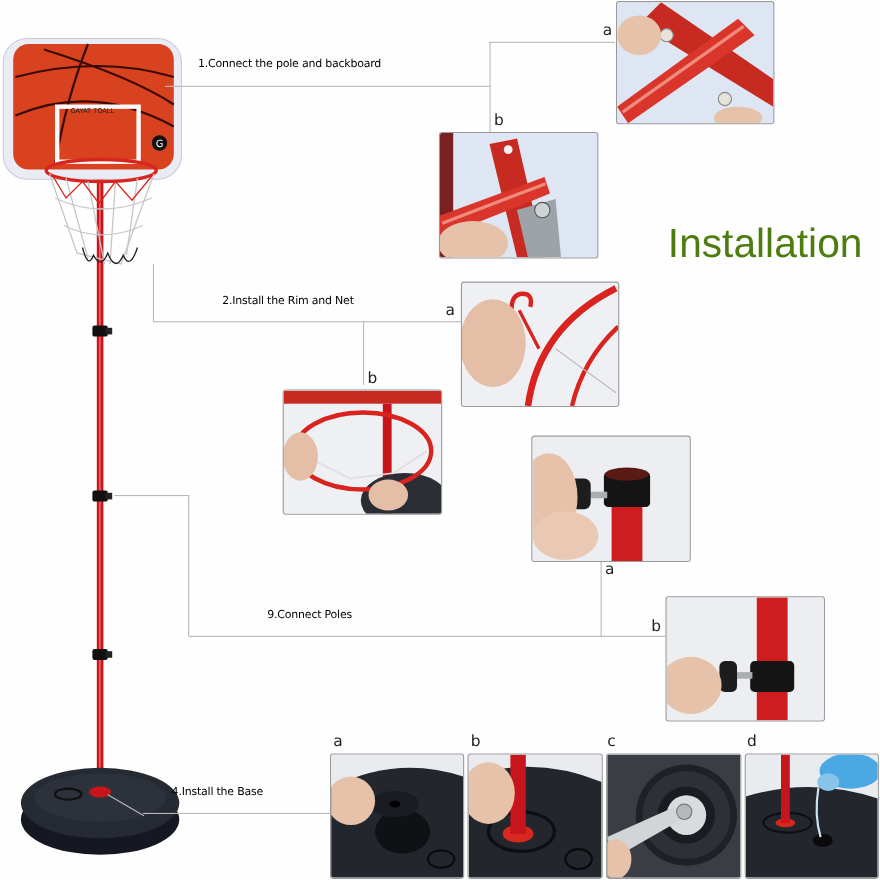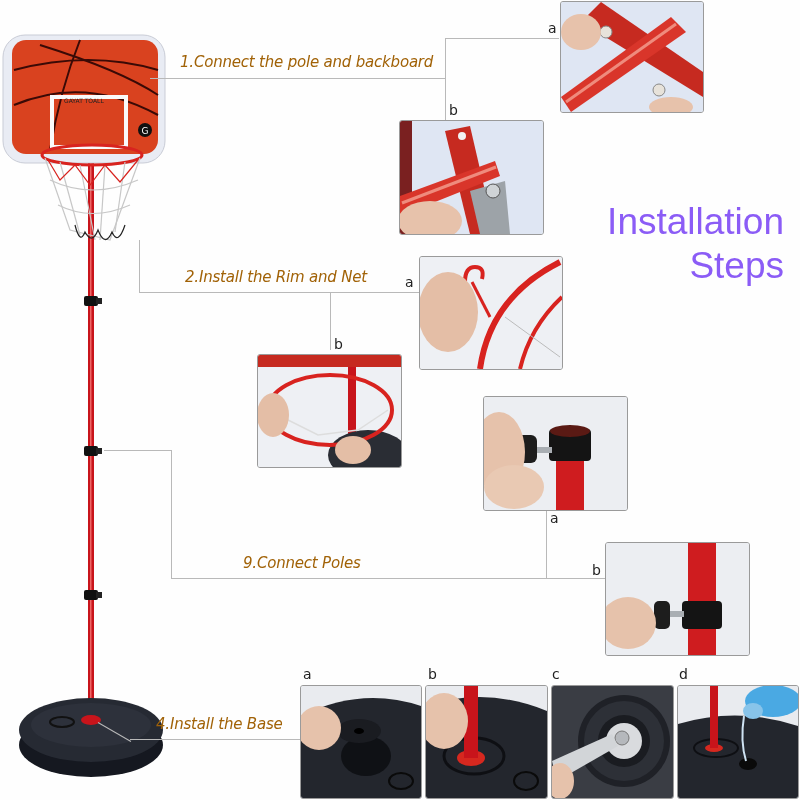--- a/index.html
+++ b/index.html
@@ -1,21 +1,21 @@
 <!DOCTYPE html>
 <html><head>
 <meta charset="utf-8">
 <style>
   html,body{margin:0;padding:0;background:#fefefe;}
   #stage{position:relative;width:800px;height:800px;overflow:hidden;background:#fefefe;font-family:"DejaVu Sans",sans-serif;}
   .ln{position:absolute;background:#b9b9b9;}
-  .step-label{position:absolute;font-style:italic;font-size:15px;color:#a16207;white-space:nowrap;font-family:"DejaVu Sans",sans-serif;letter-spacing:-0.2px;}
+  .step-label{position:absolute;font-size:10px;color:#000000;white-space:nowrap;font-family:"DejaVu Sans",sans-serif;letter-spacing:-0.2px;}
   .sub{position:absolute;font-size:14px;color:#222;font-family:"DejaVu Sans",sans-serif;}
   .photo{position:absolute;border:1px solid #9a9a9a;border-radius:3px;overflow:hidden;background:#e9eef6;}
-  .title{position:absolute;color:#8b5cf6;font-size:37px;font-family:"Liberation Sans",sans-serif;text-align:right;line-height:1.2;}
+  .title{position:absolute;color:#4d7c0f;font-size:37px;font-family:"Liberation Sans",sans-serif;text-align:right;line-height:1.2;}
   .photo svg{display:block;width:100%;height:100%;}
 </style>
 </head>
 <body>
 
 <div id="stage">
 
   <svg style="position:absolute;left:0;top:0" width="180" height="800" viewBox="0 0 180 800">
 
     <rect x="88" y="150" width="6" height="550" fill="#c8141b"></rect>
@@ -59,21 +59,20 @@
 
     <ellipse cx="91" cy="745" rx="72" ry="32" fill="#151820"></ellipse>
     <ellipse cx="91" cy="730" rx="72" ry="32" fill="#262a33"></ellipse>
     <ellipse cx="91" cy="725" rx="60" ry="22" fill="#2d313b"></ellipse>
     <ellipse cx="91" cy="720" rx="10" ry="5" fill="#c8141b"></ellipse>
     <ellipse cx="62" cy="722" rx="12" ry="5" fill="none" stroke="#111" stroke-width="2"></ellipse>
   </svg>
 
   <div class="title" style="right:16px;top:200px;">
     <div>Installation</div>
-    <div>Steps</div>
   </div>
 
   <div class="ln" style="left:150px;top:78px;width:296px;height:1px;"></div>
   <div class="ln" style="left:445px;top:38px;width:1px;height:82px;"></div>
   <div class="ln" style="left:445px;top:38px;width:114px;height:1px;"></div>
   <div class="step-label" style="left:180px;top:53px;">1.Connect the pole and backboard</div>
   <div class="sub" style="left:548px;top:20px;">a</div>
   <div class="sub" style="left:449px;top:102px;">b</div>
 
   <div class="photo" style="left:560px;top:1px;width:142px;height:110px;">
@@ -98,21 +97,21 @@
       <circle cx="62" cy="15" r="4" fill="#f2f2f2"></circle>
       <polygon points="70,70 105,60 110,113 80,113" fill="#9da3a8"></polygon>
       <circle cx="93" cy="70" r="7" fill="#cfd3d6" stroke="#555"></circle>
       <ellipse cx="30" cy="100" rx="32" ry="20" fill="#e7c2ab"></ellipse>
     </svg>
   </div>
 
   <div class="ln" style="left:139px;top:240px;width:1px;height:52px;"></div>
   <div class="ln" style="left:139px;top:292px;width:280px;height:1px;"></div>
   <div class="ln" style="left:330px;top:292px;width:1px;height:58px;"></div>
-  <div class="step-label" style="left:185px;top:268px;">2.Install the Rim and Net</div>
+  <div class="step-label" style="left:202px;top:268px;">2.Install the Rim and Net</div>
   <div class="sub" style="left:405px;top:274px;">a</div>
   <div class="sub" style="left:334px;top:336px;">b</div>
 
   <div class="photo" style="left:419px;top:256px;width:142px;height:112px;">
     <svg viewBox="0 0 142 112" preserveAspectRatio="none">
       <rect width="142" height="112" fill="#eef0f4"></rect>
       <path d="M60 112 Q70 40 140 5" stroke="#d8231f" stroke-width="6" fill="none"></path>
       <path d="M100 112 Q110 70 142 40" stroke="#d8231f" stroke-width="4" fill="none"></path>
       <path d="M45 25 Q45 10 55 10 Q65 10 62 22" stroke="#d8231f" stroke-width="4" fill="none"></path>
       <line x1="52" y1="25" x2="70" y2="60" stroke="#d8231f" stroke-width="3"></line>

